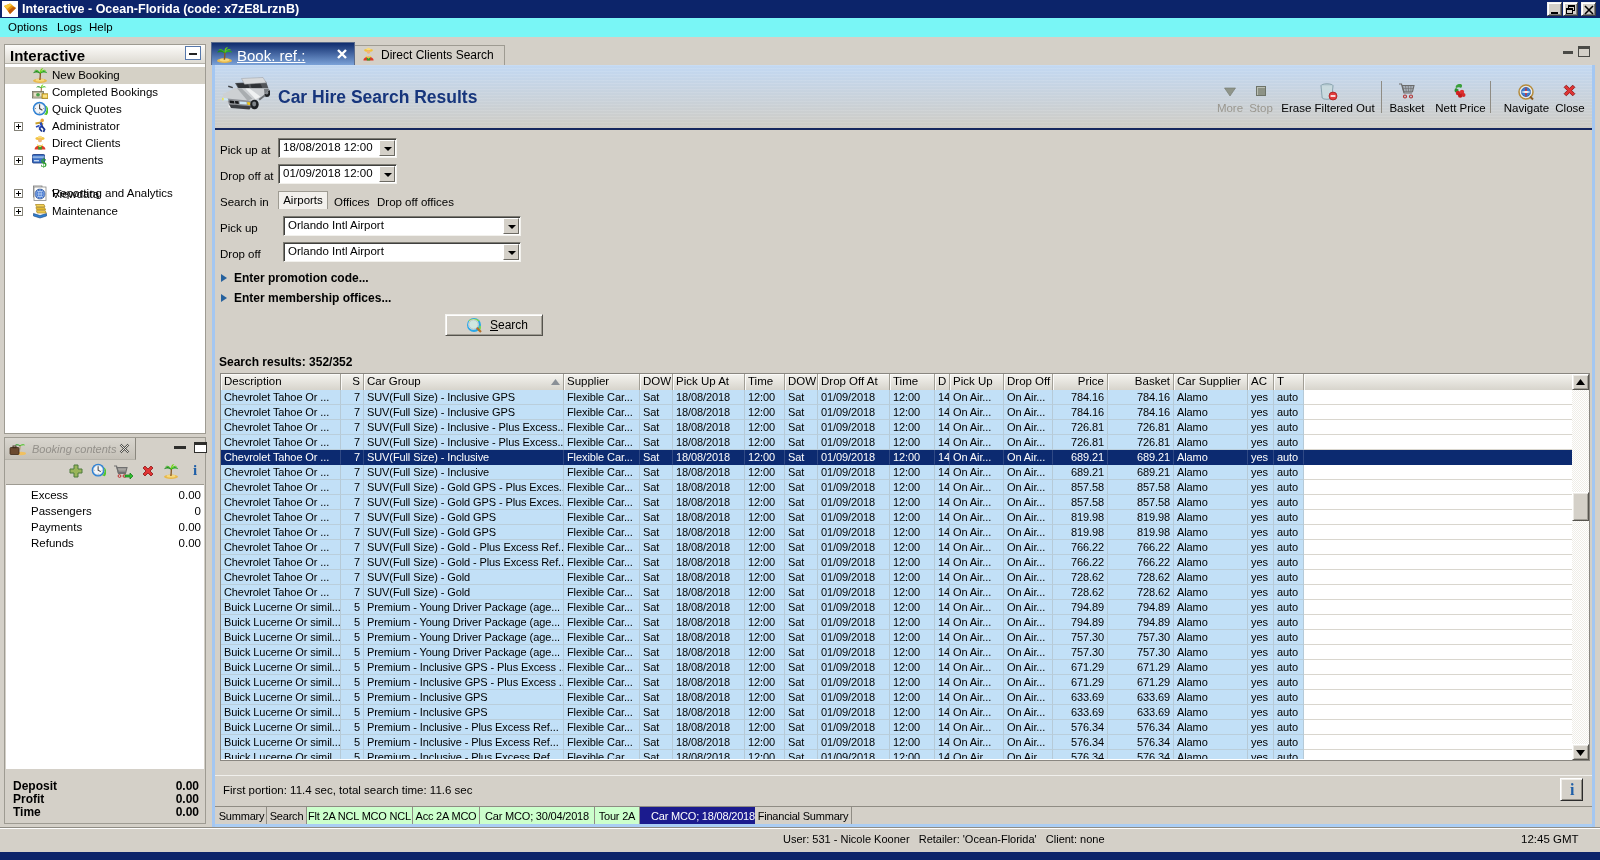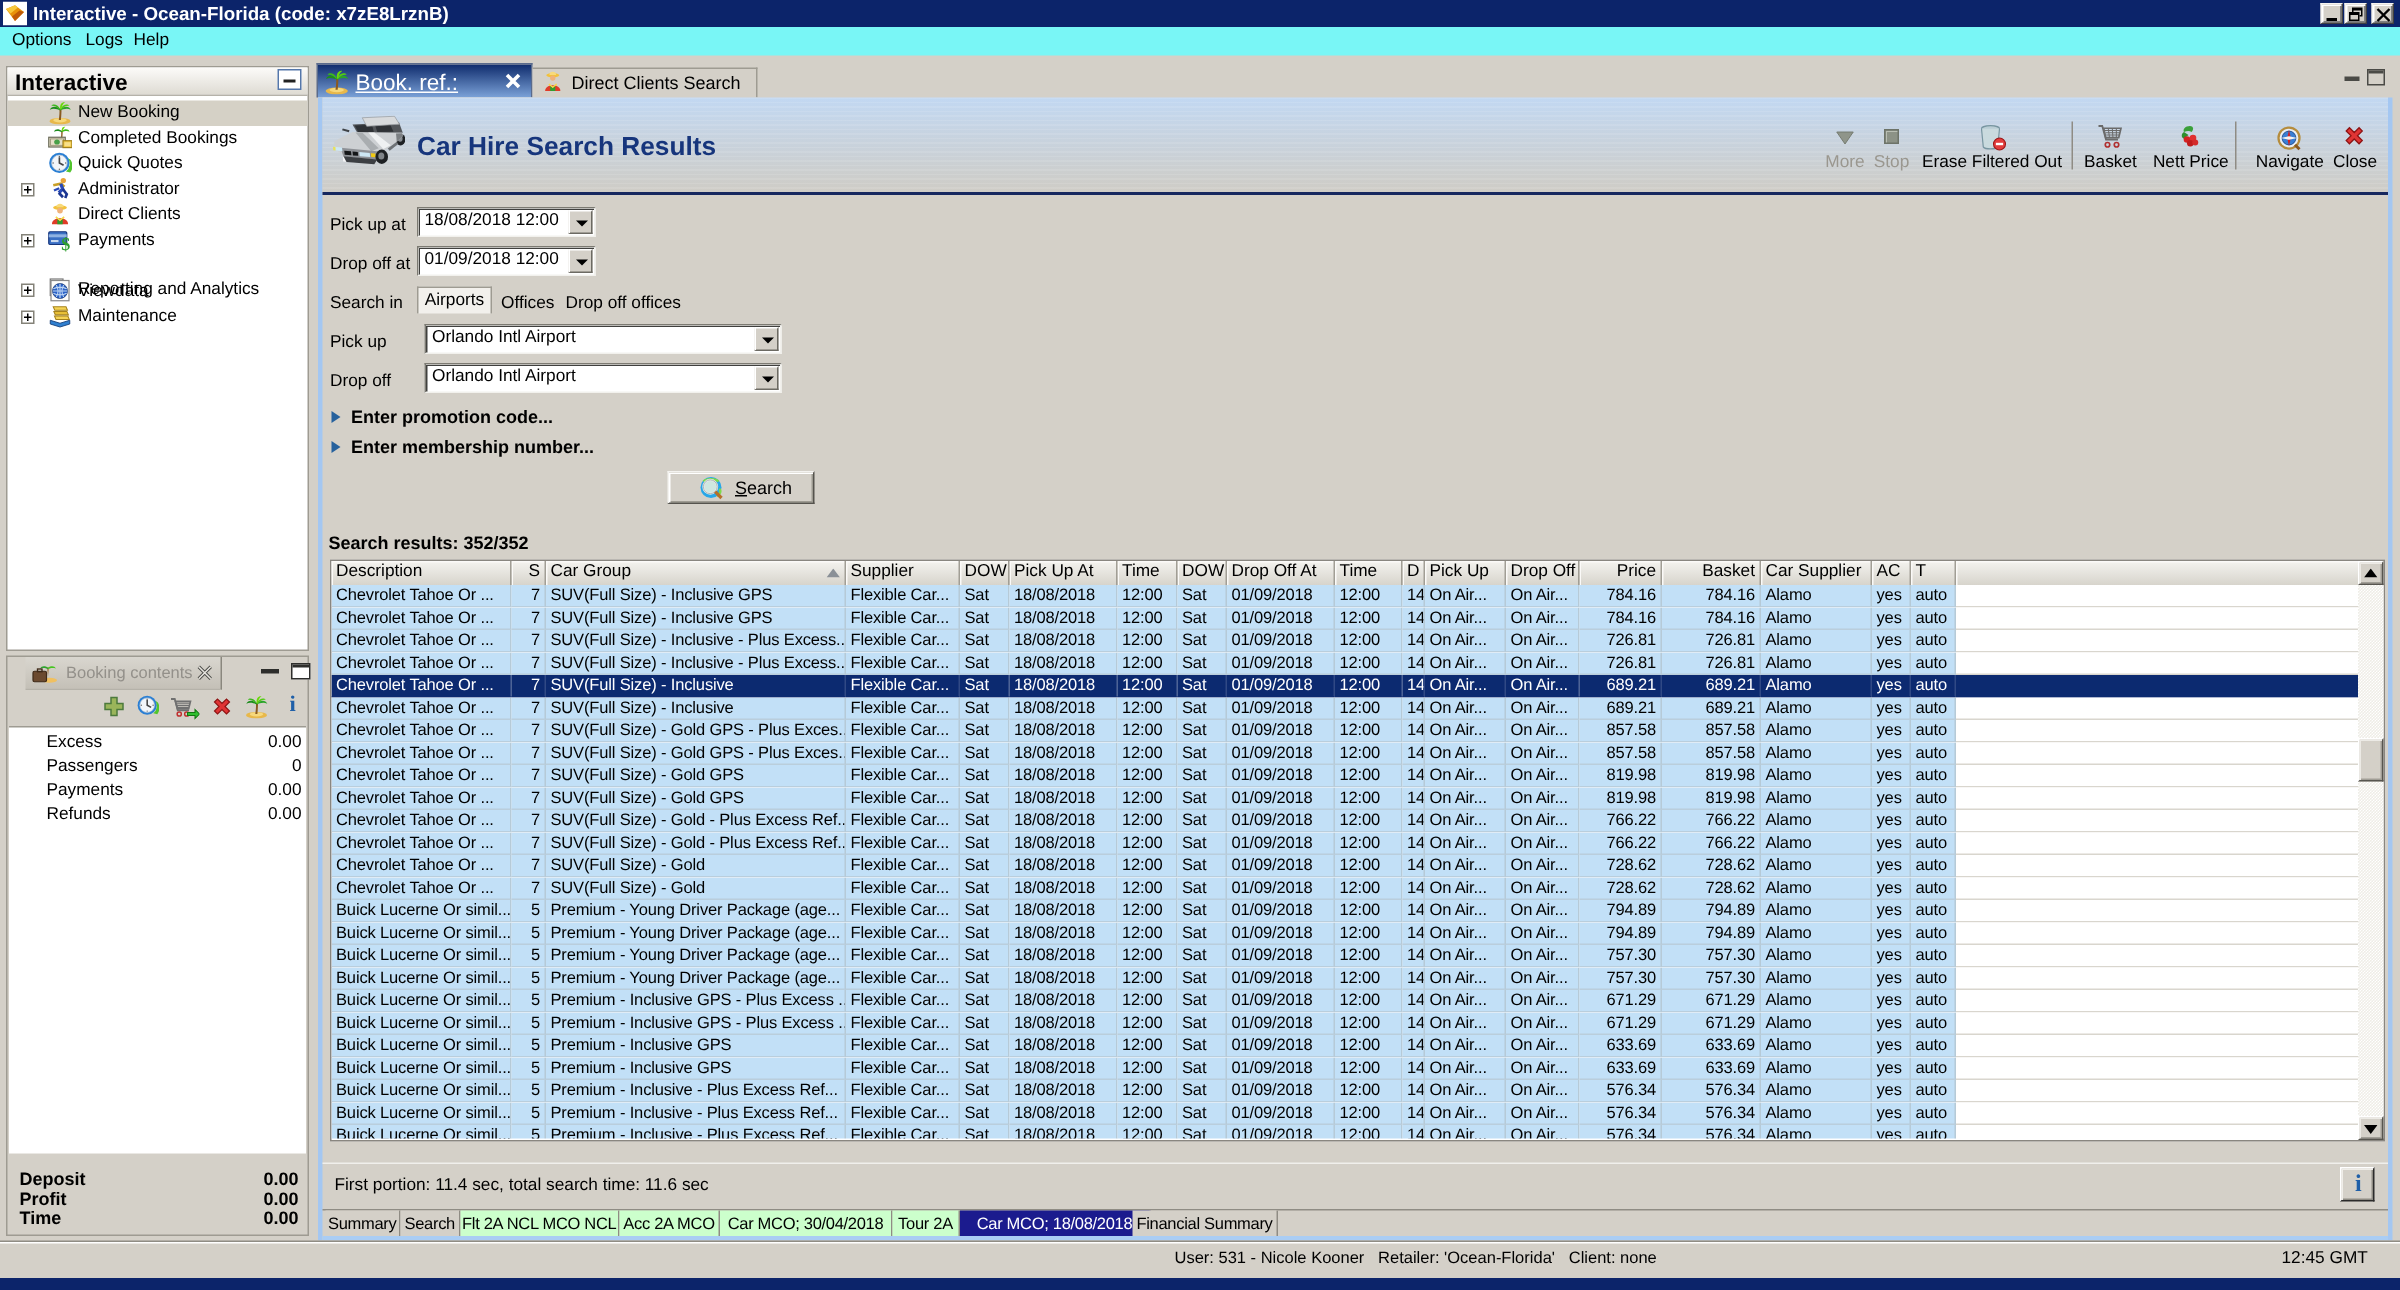--- a/index.html
+++ b/index.html
@@ -12,21 +12,21 @@
 #menubar{left:0;top:18px;width:1600px;height:19px;background:#79f6f6;}
 .menuitem{top:21px;font-size:11.5px;}
 #p1head{left:5px;top:45px;width:200px;height:19px;background:linear-gradient(#fcfbf9,#dedbd3);border-bottom:1px solid #b5b2a9;}
 .trow{position:absolute;left:0;width:200px;height:17px;}
 .trow .txt{position:absolute;left:47px;top:2px;}
 .plus{position:absolute;left:9px;top:4px;width:9px;height:9px;border:1px solid #848278;background:#fff;}
 .plus:before{content:"";position:absolute;left:1px;top:3px;width:5px;height:1px;background:#000;}
 .plus:after{content:"";position:absolute;left:3px;top:1px;width:1px;height:5px;background:#000;}
 
 #p2{left:4px;top:437px;width:202px;height:387px;border:1px solid #9e9b92;background:#d4d0c8;}
-#p2tab{position:absolute;left:12px;top:0px;width:131px;height:22px;background:linear-gradient(#d9d6cf,#c4c0b7);border-right:1px solid #8a877e;border-bottom:1px solid #b5b2a9;}
+#p2tab{position:absolute;left:0px;top:0px;width:131px;height:22px;background:linear-gradient(#d9d6cf,#c4c0b7);border-right:1px solid #8a877e;border-bottom:1px solid #b5b2a9;font-style:italic;}
 #p2toolbar{position:absolute;left:0px;top:22px;width:200px;height:24px;}
 #p2list{position:absolute;left:1px;top:46px;width:198px;height:285px;background:#fff;border-top:1px solid #9e9b92;}
 .p2row{position:absolute;left:0;width:198px;height:16px;}
 .p2row .lab{position:absolute;left:25px;top:1px;}
 .p2row .val{position:absolute;right:3px;top:1px;}
 #p2foot{position:absolute;left:1px;top:331px;width:199px;height:54px;}
 .p2f{position:absolute;font-weight:bold;font-size:12px;}
 #tab1{left:211px;top:42px;width:144px;height:23px;background:linear-gradient(#0f2c6d,#7ba2d8);color:#fff;border:1px solid #5a6b8c;border-bottom:none;}
 #tab2{left:355px;top:45px;width:150px;height:20px;background:#d4d0c8;border:1px solid #9e9b92;border-bottom:none;border-left:none;color:#000;}
 #page{left:212px;top:65px;width:1383px;height:762px;background:#d4d0c8;border-left:3px solid #a4c7f2;border-right:3px solid #a4c7f2;}
@@ -408,21 +408,21 @@
       <div class="cbtn"></div>
     </div>
 <div class="flabel" style="left:5px;top:183px;">Drop off</div>
 <div class="combo" style="left:68px;top:177px;width:238px;height:20px;">
       <div class="cval">Orlando Intl Airport</div>
       <div class="cbtn"></div>
     </div>
 <div class="arrow" style="left:6px;top:209px;"></div>
     <div class="expl" style="left:19px;top:206px;">Enter promotion code...</div>
 <div class="arrow" style="left:6px;top:229px;"></div>
-    <div class="expl" style="left:19px;top:226px;">Enter membership number...</div>
+    <div class="expl" style="left:19px;top:226px;">Enter membership offices...</div>
 <div class="abs" style="left:230px;top:249px;width:98px;height:22px;background:#d4d0c8;border:1px solid;border-color:#f4f3f0 #55534d #55534d #f4f3f0;box-shadow:inset 1px 1px 0 #fff,inset -1px -1px 0 #9e9b92;">
       <svg class="abs" style="left:20px;top:2px" width="17" height="17" viewBox="0 0 17 17">
 <circle cx="8" cy="8" r="7" fill="#28a7e8"></circle>
 <path d="M3 4 C5 2 11 2 13 4" stroke="#7ddb4a" stroke-width="1.6" fill="none"></path>
 <path d="M13.5 9 C15 10 14 13 12 13.5" stroke="#7ddb4a" stroke-width="1.6" fill="none"></path>
 <circle cx="7.5" cy="7.5" r="4.6" fill="#cfe7e0" stroke="#e8e8e8" stroke-width="1.4"></circle>
 <circle cx="7.5" cy="7.5" r="4.6" fill="none" stroke="#9aa8a8" stroke-width="0.5"></circle>
 <path d="M10.8 10.8 L15 15" stroke="#b5702a" stroke-width="2.2"></path>
 </svg>
       <div style="position:absolute;left:44px;top:3px;font-size:12px;"><span style="text-decoration:underline">S</span>earch</div>

